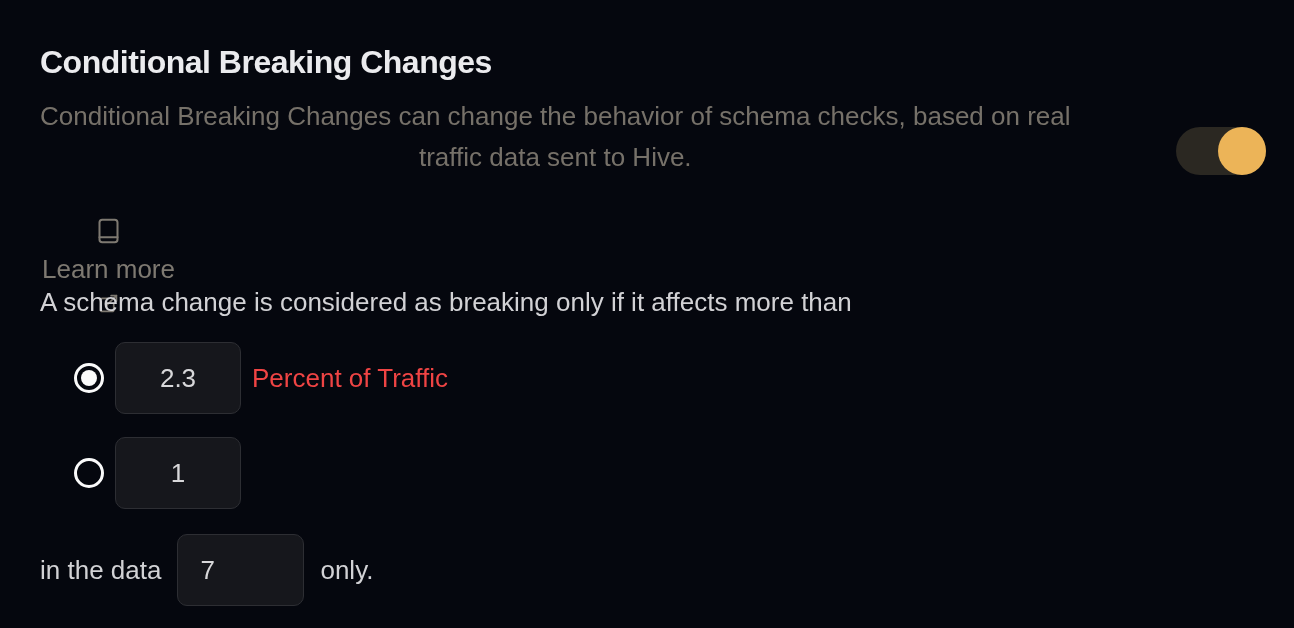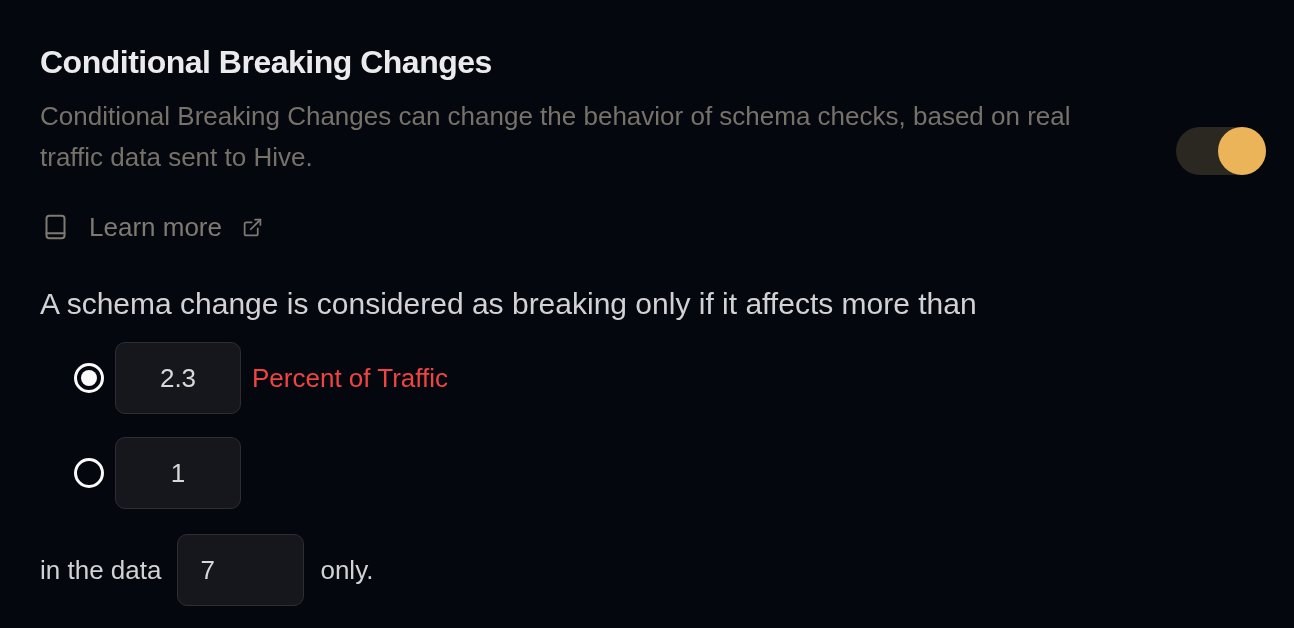--- a/index.html
+++ b/index.html
@@ -20,54 +20,56 @@
     letter-spacing: -0.5px;
     color: #ebebee;
     margin: 0;
   }
   .description {
     position: absolute;
     left: 40px; top: 96px;
     font-size: 26px;
     line-height: 41px;
     color: #767169;
+    text-align: center;
   }
   .description span { display: block; }
   .toggle {
     position: absolute;
     left: 1176px; top: 127px;
     width: 90px; height: 48px;
     border-radius: 24px;
     background: #2b2822;
     cursor: pointer;
   }
   .toggle-knob {
     position: absolute;
     right: 0; top: 0;
     width: 48px; height: 48px;
     border-radius: 50%;
     background: #ecb458;
   }
   .learn-more {
     position: absolute;
-    left: 42px; top: 206px;
+    left: 42px; top: 216px;
     height: 42px;
     display: flex;
     align-items: center;
-    gap: 20px;
+    gap: 8px;
     font-size: 26px;
     color: #7e7971;
     cursor: pointer;
     text-decoration: none;
+    flex-direction: column;
   }
   .learn-more svg { display: block; }
   .intro {
     position: absolute;
     left: 40px; top: 287px;
-    font-size: 30px;
+    font-size: 26px;
     color: #d2d2d5;
   }
   .option-row {
     position: absolute;
     left: 74px;
     height: 72px;
     display: flex;
     align-items: center;
     gap: 11px;
   }

